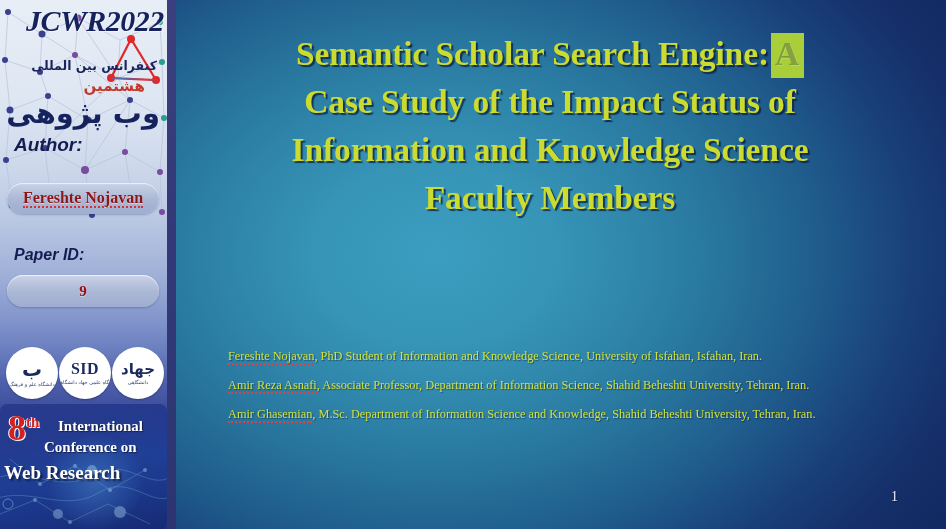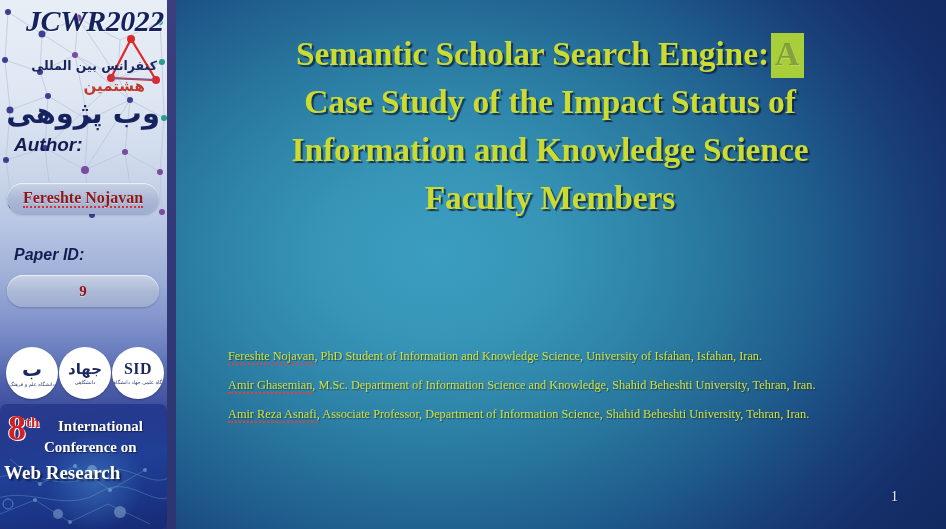--- a/index.html
+++ b/index.html
@@ -339,24 +339,24 @@
     <span>Case Study of the Impact Status of</span><br>
     <span>Information and Knowledge Science</span><br>
     <span>Faculty Members</span>
   </div>
 
   <div class="authors">
     <p>
       <span class="sp">Fereshte Nojavan</span><span>, PhD Student of Information and Knowledge Science, University of Isfahan, Isfahan, Iran.</span>
     </p>
     <p>
-      <span class="sp">Amir Ghasemian</span><span>, M.Sc. Department of Information Science and Knowledge, Shahid Beheshti University, Tehran, Iran.</span>
+      <span class="sp">Amir Reza Asnafi</span><span>, Associate Professor, Department of Information Science, Shahid Beheshti University, Tehran, Iran.</span>
     </p>
     <p>
-      <span class="sp">Amir Reza Asnafi</span><span>, Associate Professor, Department of Information Science, Shahid Beheshti University, Tehran, Iran.</span>
+      <span class="sp">Amir Ghasemian</span><span>, M.Sc. Department of Information Science and Knowledge, Shahid Beheshti University, Tehran, Iran.</span>
     </p>
   </div>
 
   <div class="page-num">1</div>
 
   <div class="sidebar">
 
     <svg class="net-art" viewBox="0 0 167 232" xmlns="http://www.w3.org/2000/svg">
       <g stroke="#b9c3d8" stroke-width="0.8" fill="none" opacity="0.9">
         <path d="M8,12 L42,34 L78,18 L120,40 L160,22"></path>
@@ -427,27 +427,27 @@
     <div class="paperid-label">Paper ID:</div>
     <div class="pill pill-paperid">
       <span class="pill-paperid-text">9</span>
     </div>
 
     <div class="org-logos">
       <div class="org-logo org1">
         <span class="glyph">ب</span>
         <span class="sub">دانشگاه علم و فرهنگ</span>
       </div>
+      <div class="org-logo org3">
+        <span class="glyph">SID</span>
+        <span class="sub">پايگاه علمى جهاد دانشگاهى</span>
+      </div>
       <div class="org-logo org2">
         <span class="glyph">جهاد</span>
         <span class="sub">دانشگاهى</span>
-      </div>
-      <div class="org-logo org3">
-        <span class="glyph">SID</span>
-        <span class="sub">پايگاه علمى جهاد دانشگاهى</span>
       </div>
     </div>
 
     <div class="conf-banner">
       <svg style="position:absolute;left:0;top:0;width:167px;height:125px;opacity:.45" viewBox="0 0 167 125" xmlns="http://www.w3.org/2000/svg">
         <g stroke="#8fd0ef" stroke-width="0.6" fill="none">
           <path d="M-5,75 C25,60 60,92 95,70 C125,52 150,88 172,72"></path>
           <path d="M-5,95 C30,82 65,110 100,88 C130,70 152,104 172,92"></path>
           <path d="M10,55 L40,80 L75,62 L110,86 L145,66"></path>
           <path d="M0,110 L35,96 L70,118 L108,100 L150,120"></path>

